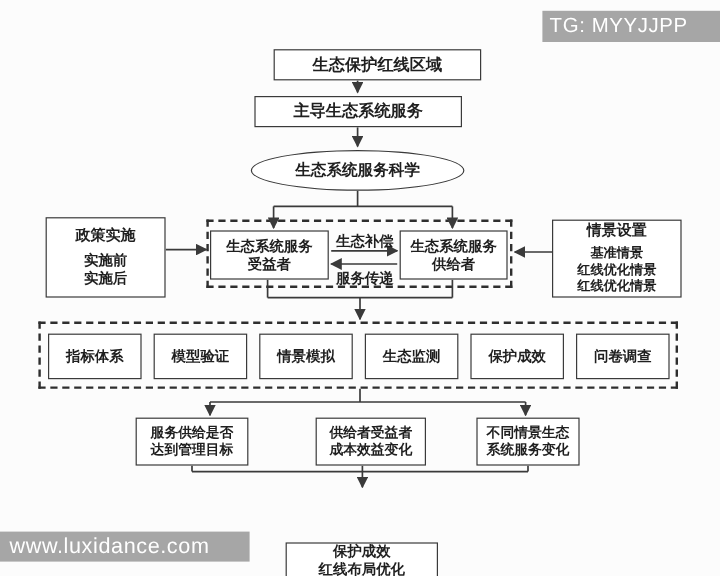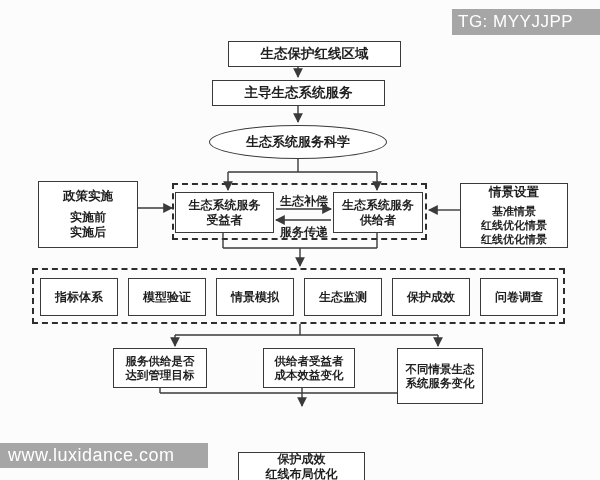--- a/index.html
+++ b/index.html
@@ -43,21 +43,21 @@
     display:flex; justify-content:space-between; z-index:2;border-radius:15px;
   }
   .method {
     position:relative; width:78px; height:38px; background:#fff;
     border:1.5px solid #3a3a3a; box-sizing:border-box; display:flex;
     align-items:center; justify-content:center; font-weight:bold;
     font-size:12px;
   }
   .outcome1 { left:113px; top:348px; width:94px; height:40px; font-size:11.5px; }
   .outcome2 { left:263px; top:348px; width:92px; height:40px; font-size:11.5px; }
-  .outcome3 { left:397px; top:348px; width:86px; height:56px; font-size:11.5px; }
+  .outcome3 { left:397px; top:348px; width:86px; height:40px; font-size:11.5px; }
   .final    { left:238px; top:408px; width:127px; height:30px; font-size:12px;margin-top:44px; }
   .wm {
     position:absolute; background:#a6a6a6; color:#ffffff; z-index:10;
     display:flex; align-items:center; font-weight:400; letter-spacing:0.5px;
   }
   .wm-tr { left:452px; top:9px;  width:148px; height:26px; font-size:17px;
            padding-left:6px; box-sizing:border-box; }
   .wm-bl { left:0px; top:443px; width:208px; height:25px; font-size:18px;
            padding-left:8px; box-sizing:border-box; }
 </style>

